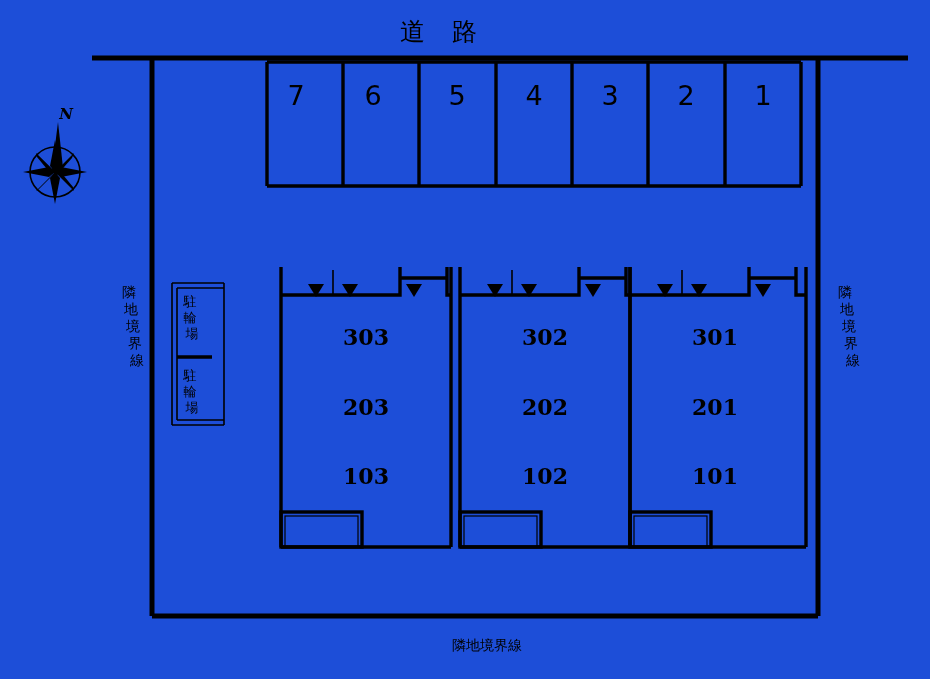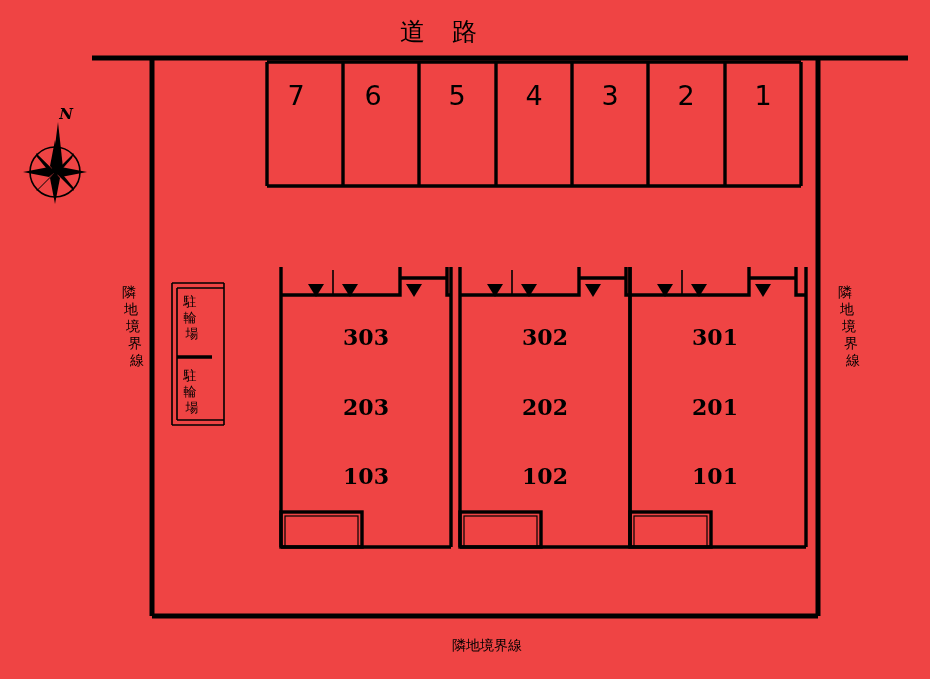--- a/index.html
+++ b/index.html
@@ -8,21 +8,21 @@
     padding: 0;
     background: #ffffff;
   }
   body {
     font-family: "DejaVu Sans", "Liberation Sans", sans-serif;
   }
   #site-plan {
     position: relative;
     width: 930px;
     height: 679px;
-    background: #ef4444;
+    background: #1d4ed8;
     overflow: hidden;
   }
   svg.plan-svg {
     position: absolute;
     top: 0;
     left: 0;
     width: 930px;
     height: 679px;
     display: block;
   }

